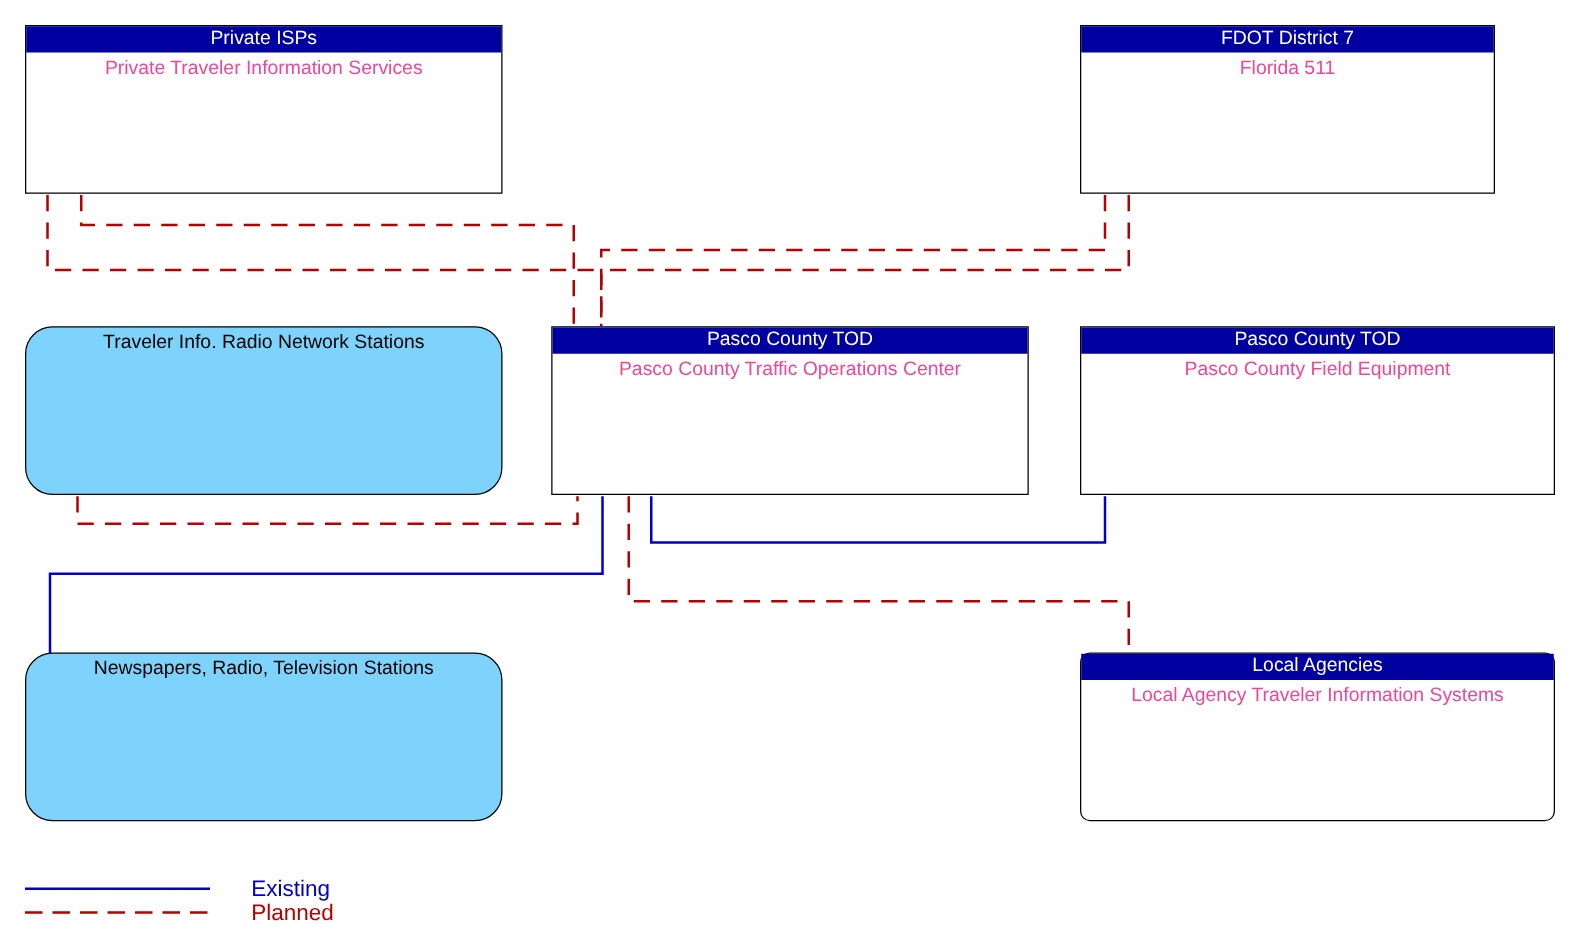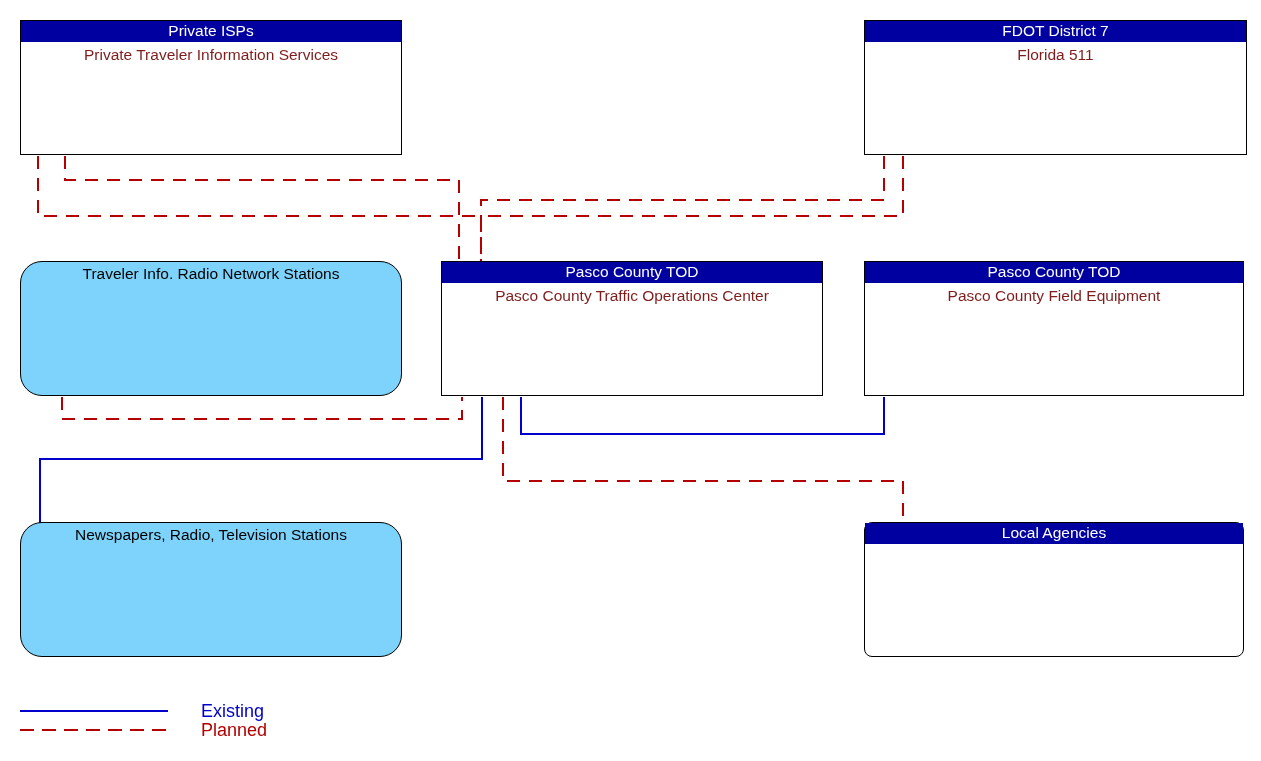--- a/index.html
+++ b/index.html
@@ -34,21 +34,21 @@
     background: #0000a0;
     color: #ffffff;
     font-size: 15.5px;
     line-height: 20px;
     height: 21px;
     text-align: center;
     white-space: nowrap;
     overflow: hidden;
   }
   .node-sys .node-body {
-    color: #7f1d1d;
+    color: #ec4899;
     font-size: 15.5px;
     line-height: 19px;
     text-align: center;
     padding: 3px 4px 0 4px;
   }
   .node-term {
     background: #7dd3fc;
     border: 1px solid #000000;
     border-radius: 22px;
     color: #000000;
@@ -95,21 +95,21 @@
 
     <path d="M 884,397 L 884,434 L 521,434 L 521,397"></path>
   </g>
 </svg>
 
 <div class="node node-sys" style="left:20px; top:20px; width:382px; height:135px;">
   <div class="node-header">Private ISPs</div>
   <div class="node-body">Private Traveler Information Services</div>
 </div>
 
-<div class="node node-sys" style="left:864px; top:20px; width:383px; height:135px;">
+<div class="node node-sys" style="left:864px; top:20px; width:332px; height:135px;">
   <div class="node-header">FDOT District 7</div>
   <div class="node-body">Florida 511</div>
 </div>
 
 <div class="node node-term" style="left:20px; top:261px; width:382px; height:135px;">
   <span>Traveler Info. Radio Network Stations</span>
 </div>
 
 <div class="node node-sys" style="left:441px; top:261px; width:382px; height:135px;">
   <div class="node-header">Pasco County TOD</div>
@@ -120,20 +120,21 @@
   <div class="node-header">Pasco County TOD</div>
   <div class="node-body">Pasco County Field Equipment</div>
 </div>
 
 <div class="node node-term" style="left:20px; top:522px; width:382px; height:135px;">
   <span>Newspapers, Radio, Television Stations</span>
 </div>
 
 <div class="node node-sys" style="left:864px; top:522px; width:380px; height:135px;border-radius:8px;">
   <div class="node-header">Local Agencies</div>
+  <div class="node-body">Local Agency Traveler Information Systems</div>
 </div>
 
 <div class="legend" style="left:0; top:695px; width:320px; height:60px;">
 
   <svg width="320" height="60" viewBox="0 0 320 60" xmlns="http://www.w3.org/2000/svg">
     <line x1="20" y1="16" x2="168" y2="16" stroke="#0000cc" stroke-width="2"></line>
     <line x1="20" y1="35" x2="168" y2="35" stroke="#b40000" stroke-width="2" stroke-dasharray="14,8"></line>
   </svg>
 
   <span class="legend-label" style="left:201px; top:9px; color:#0000cc;">Existing</span>

